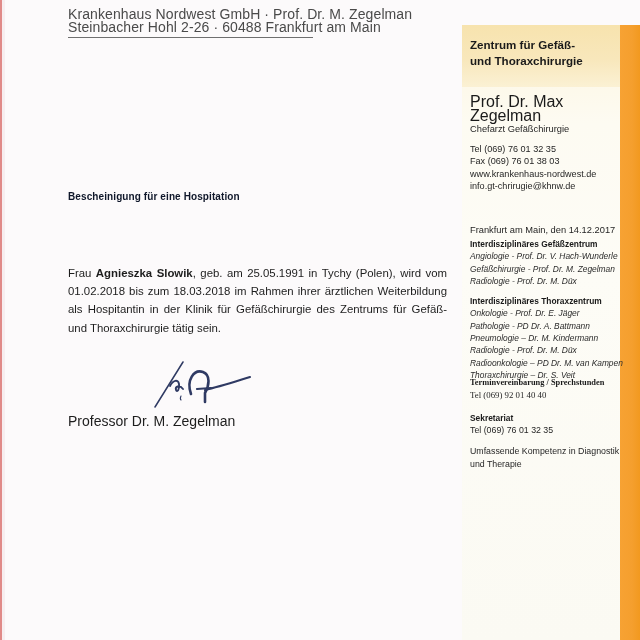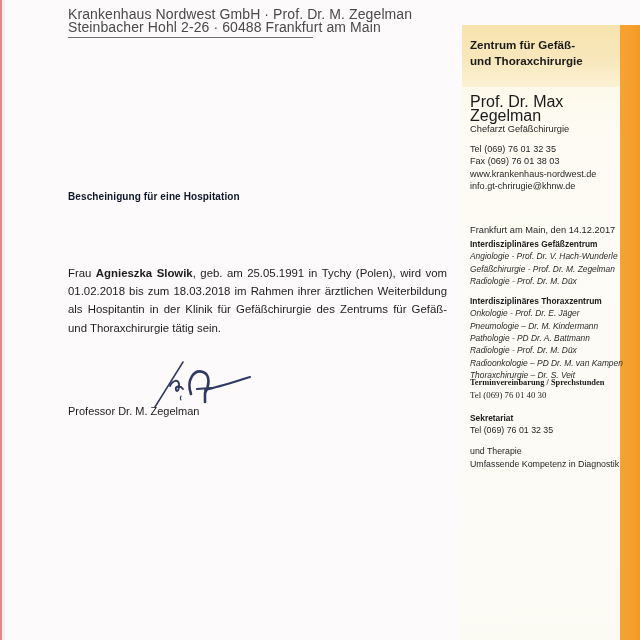--- a/index.html
+++ b/index.html
@@ -98,22 +98,22 @@
     height: 80px;
   }
   .signature-ink {
     position: absolute;
     left: 85px;
     top: 0px;
   }
   .signature-name {
     position: absolute;
     left: 0;
-    top: 44px;
-    font-size: 11px;
+    top: 54px;
+    font-size: 14px;
     line-height: 15.5px;
     color: #1d1d1d;
   }
 
   
   .sidebar {
     position: absolute;
     left: 462px;
     top: 25px;
     width: 178px;
@@ -289,37 +289,37 @@
     <div class="sb-section" id="sec-gefaess">
       <div class="sb-head">Interdisziplinäres Gefäßzentrum</div>
       <div class="sb-item">Angiologie - Prof. Dr. V. Hach-Wunderle</div>
       <div class="sb-item">Gefäßchirurgie - Prof. Dr. M. Zegelman</div>
       <div class="sb-item">Radiologie - Prof. Dr. M. Düx</div>
     </div>
 
     <div class="sb-section" id="sec-thorax">
       <div class="sb-head">Interdisziplinäres Thoraxzentrum</div>
       <div class="sb-item">Onkologie - Prof. Dr. E. Jäger</div>
+      <div class="sb-item">Pathologie - PD Dr. A. Battmann</div>
       <div class="sb-item">Pneumologie – Dr. M. Kindermann</div>
-      <div class="sb-item">Pathologie - PD Dr. A. Battmann</div>
       <div class="sb-item">Radiologie - Prof. Dr. M. Düx</div>
       <div class="sb-item">Radioonkologie – PD  Dr. M. van Kampen</div>
       <div class="sb-item">Thoraxchirurgie – Dr. S. Veit</div>
     </div>
 
     <div class="sb-section" id="sec-termin">
       <div class="sb-head">Terminvereinbarung / Sprechstunden</div>
-      <div class="sb-plain">Tel  (069) 76 01 40 30</div>
+      <div class="sb-plain">Tel  (069) 92 01 40 40</div>
     </div>
 
     <div class="sb-section" id="sec-sekret">
       <div class="sb-head">Sekretariat</div>
       <div class="sb-plain">Tel  (069) 76 01 32 35</div>
     </div>
 
     <div class="sb-section" id="sec-komp">
+      <div class="sb-note">Umfassende Kompetenz in Diagnostik</div>
       <div class="sb-note">und Therapie</div>
-      <div class="sb-note">Umfassende Kompetenz in Diagnostik</div>
     </div>
 
   </div>
 
 </div>
 
 </body></html>

